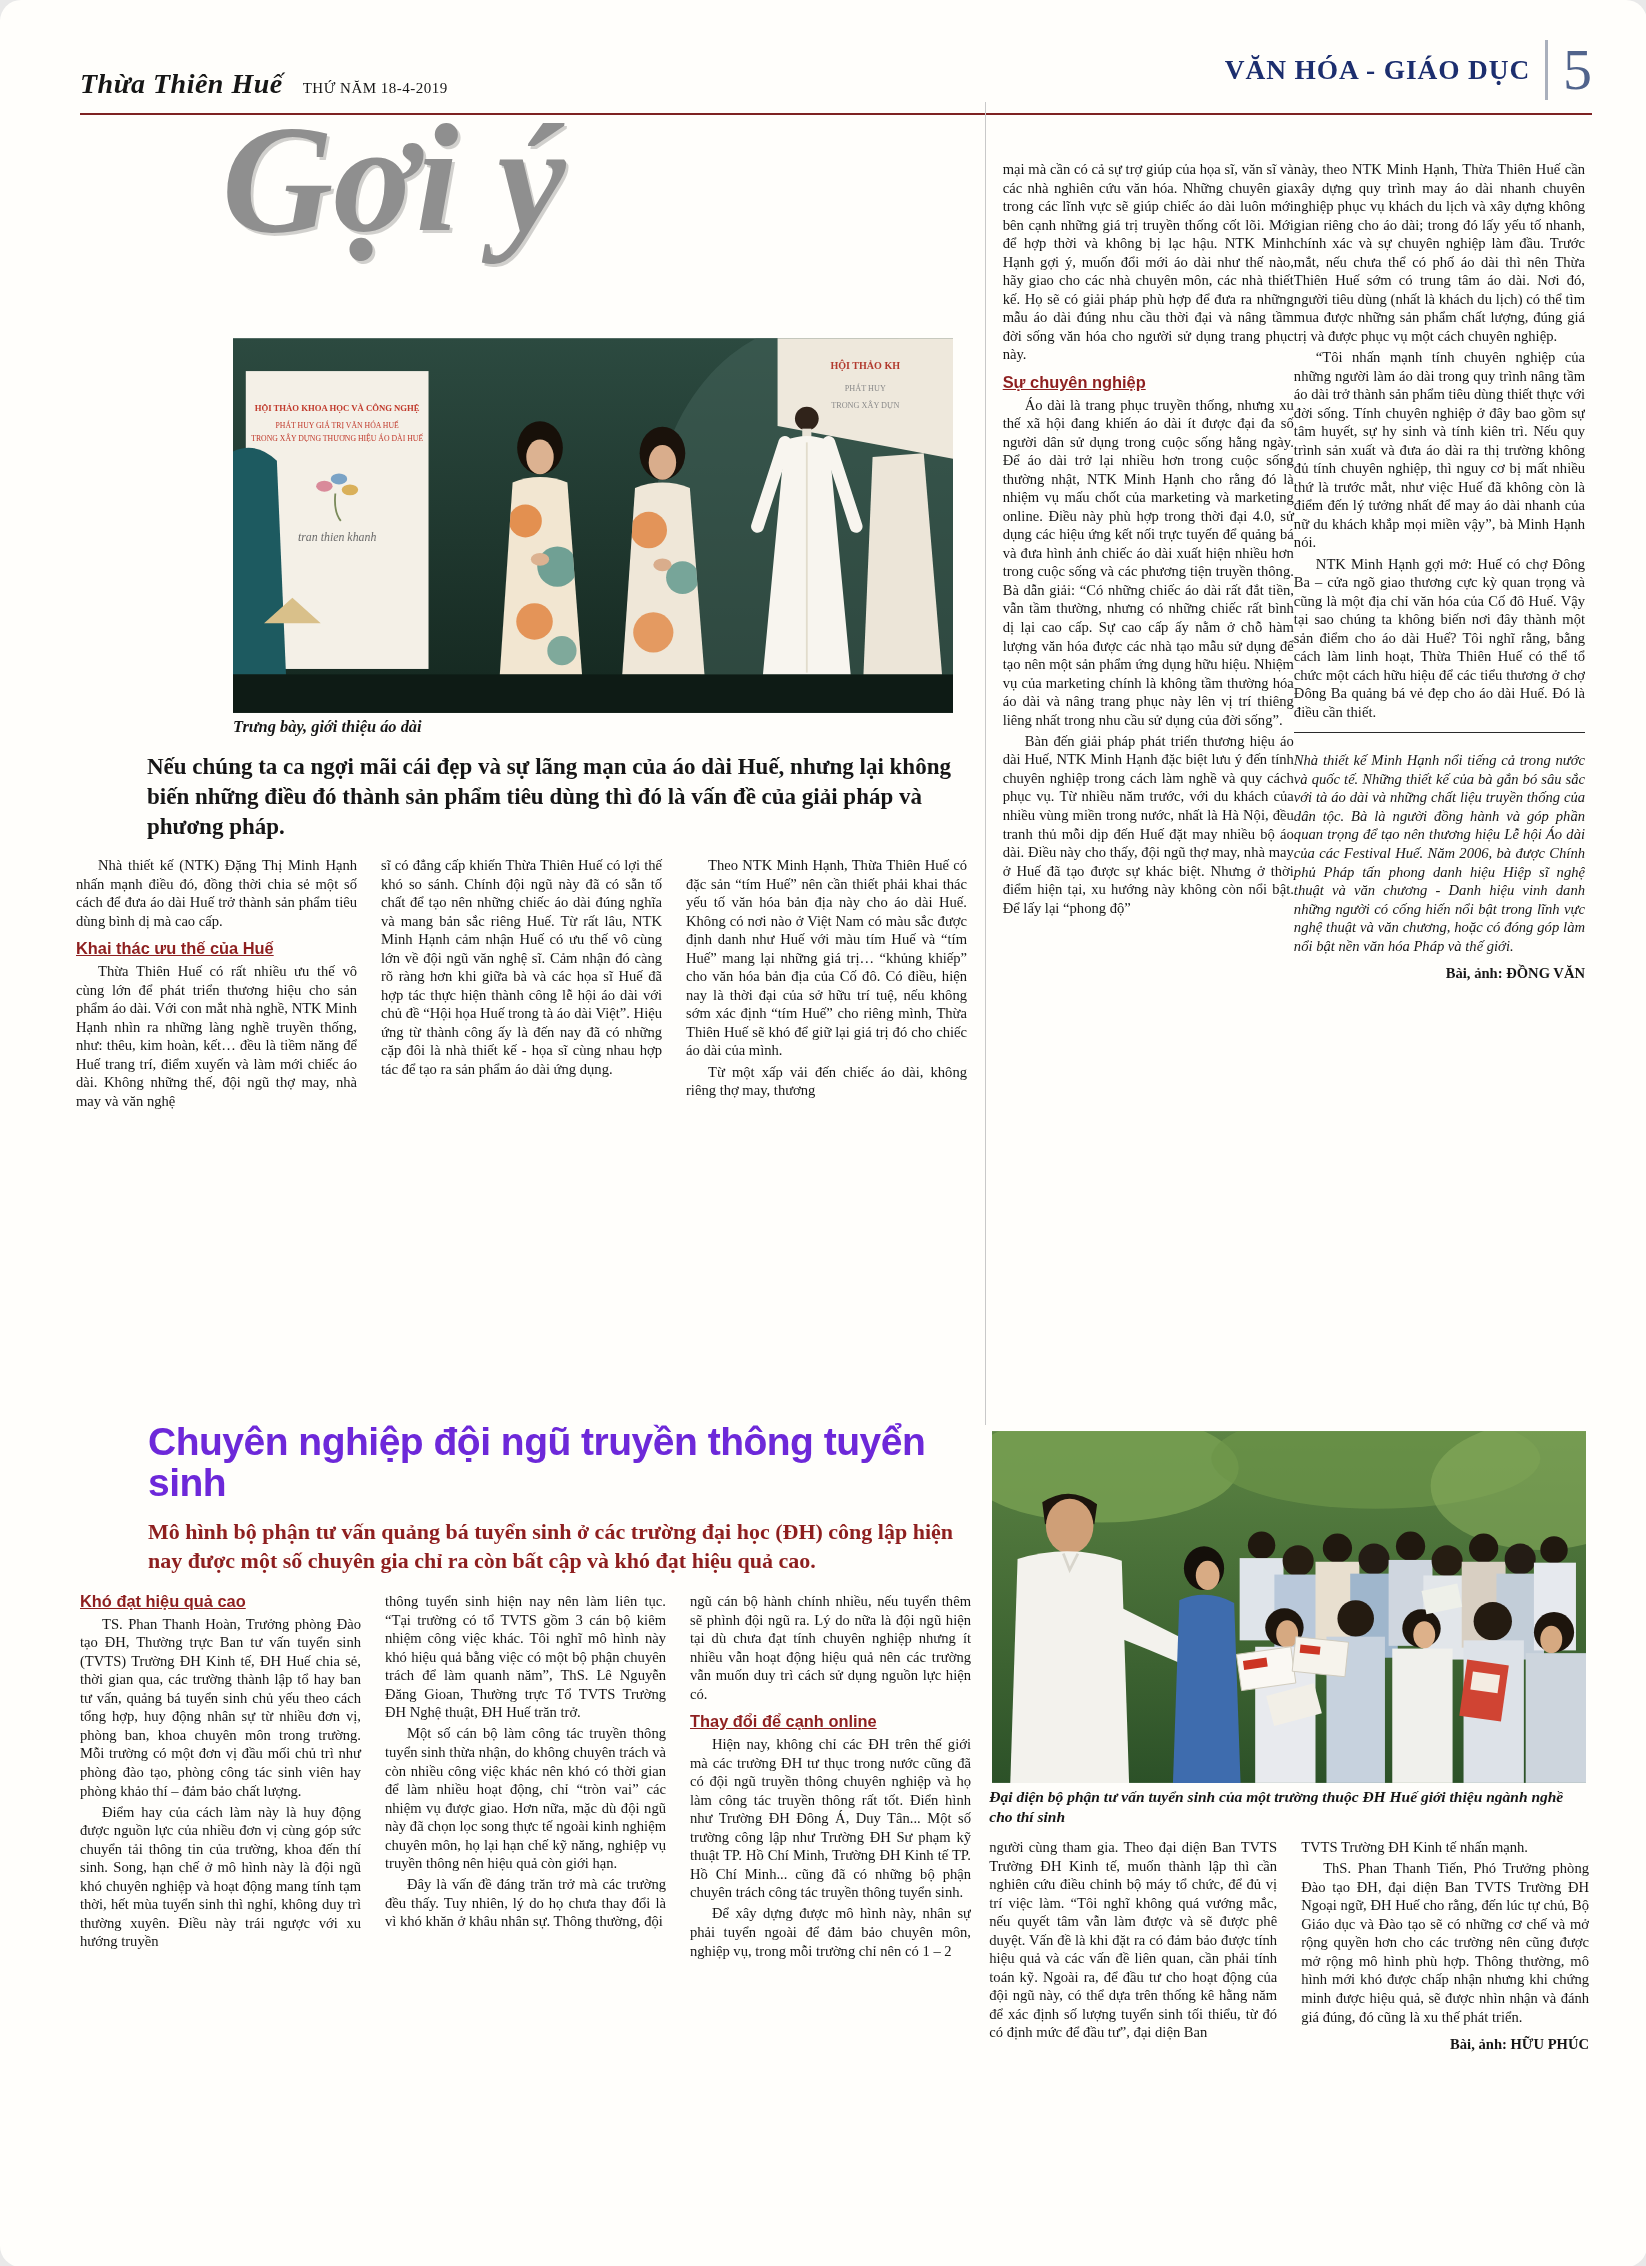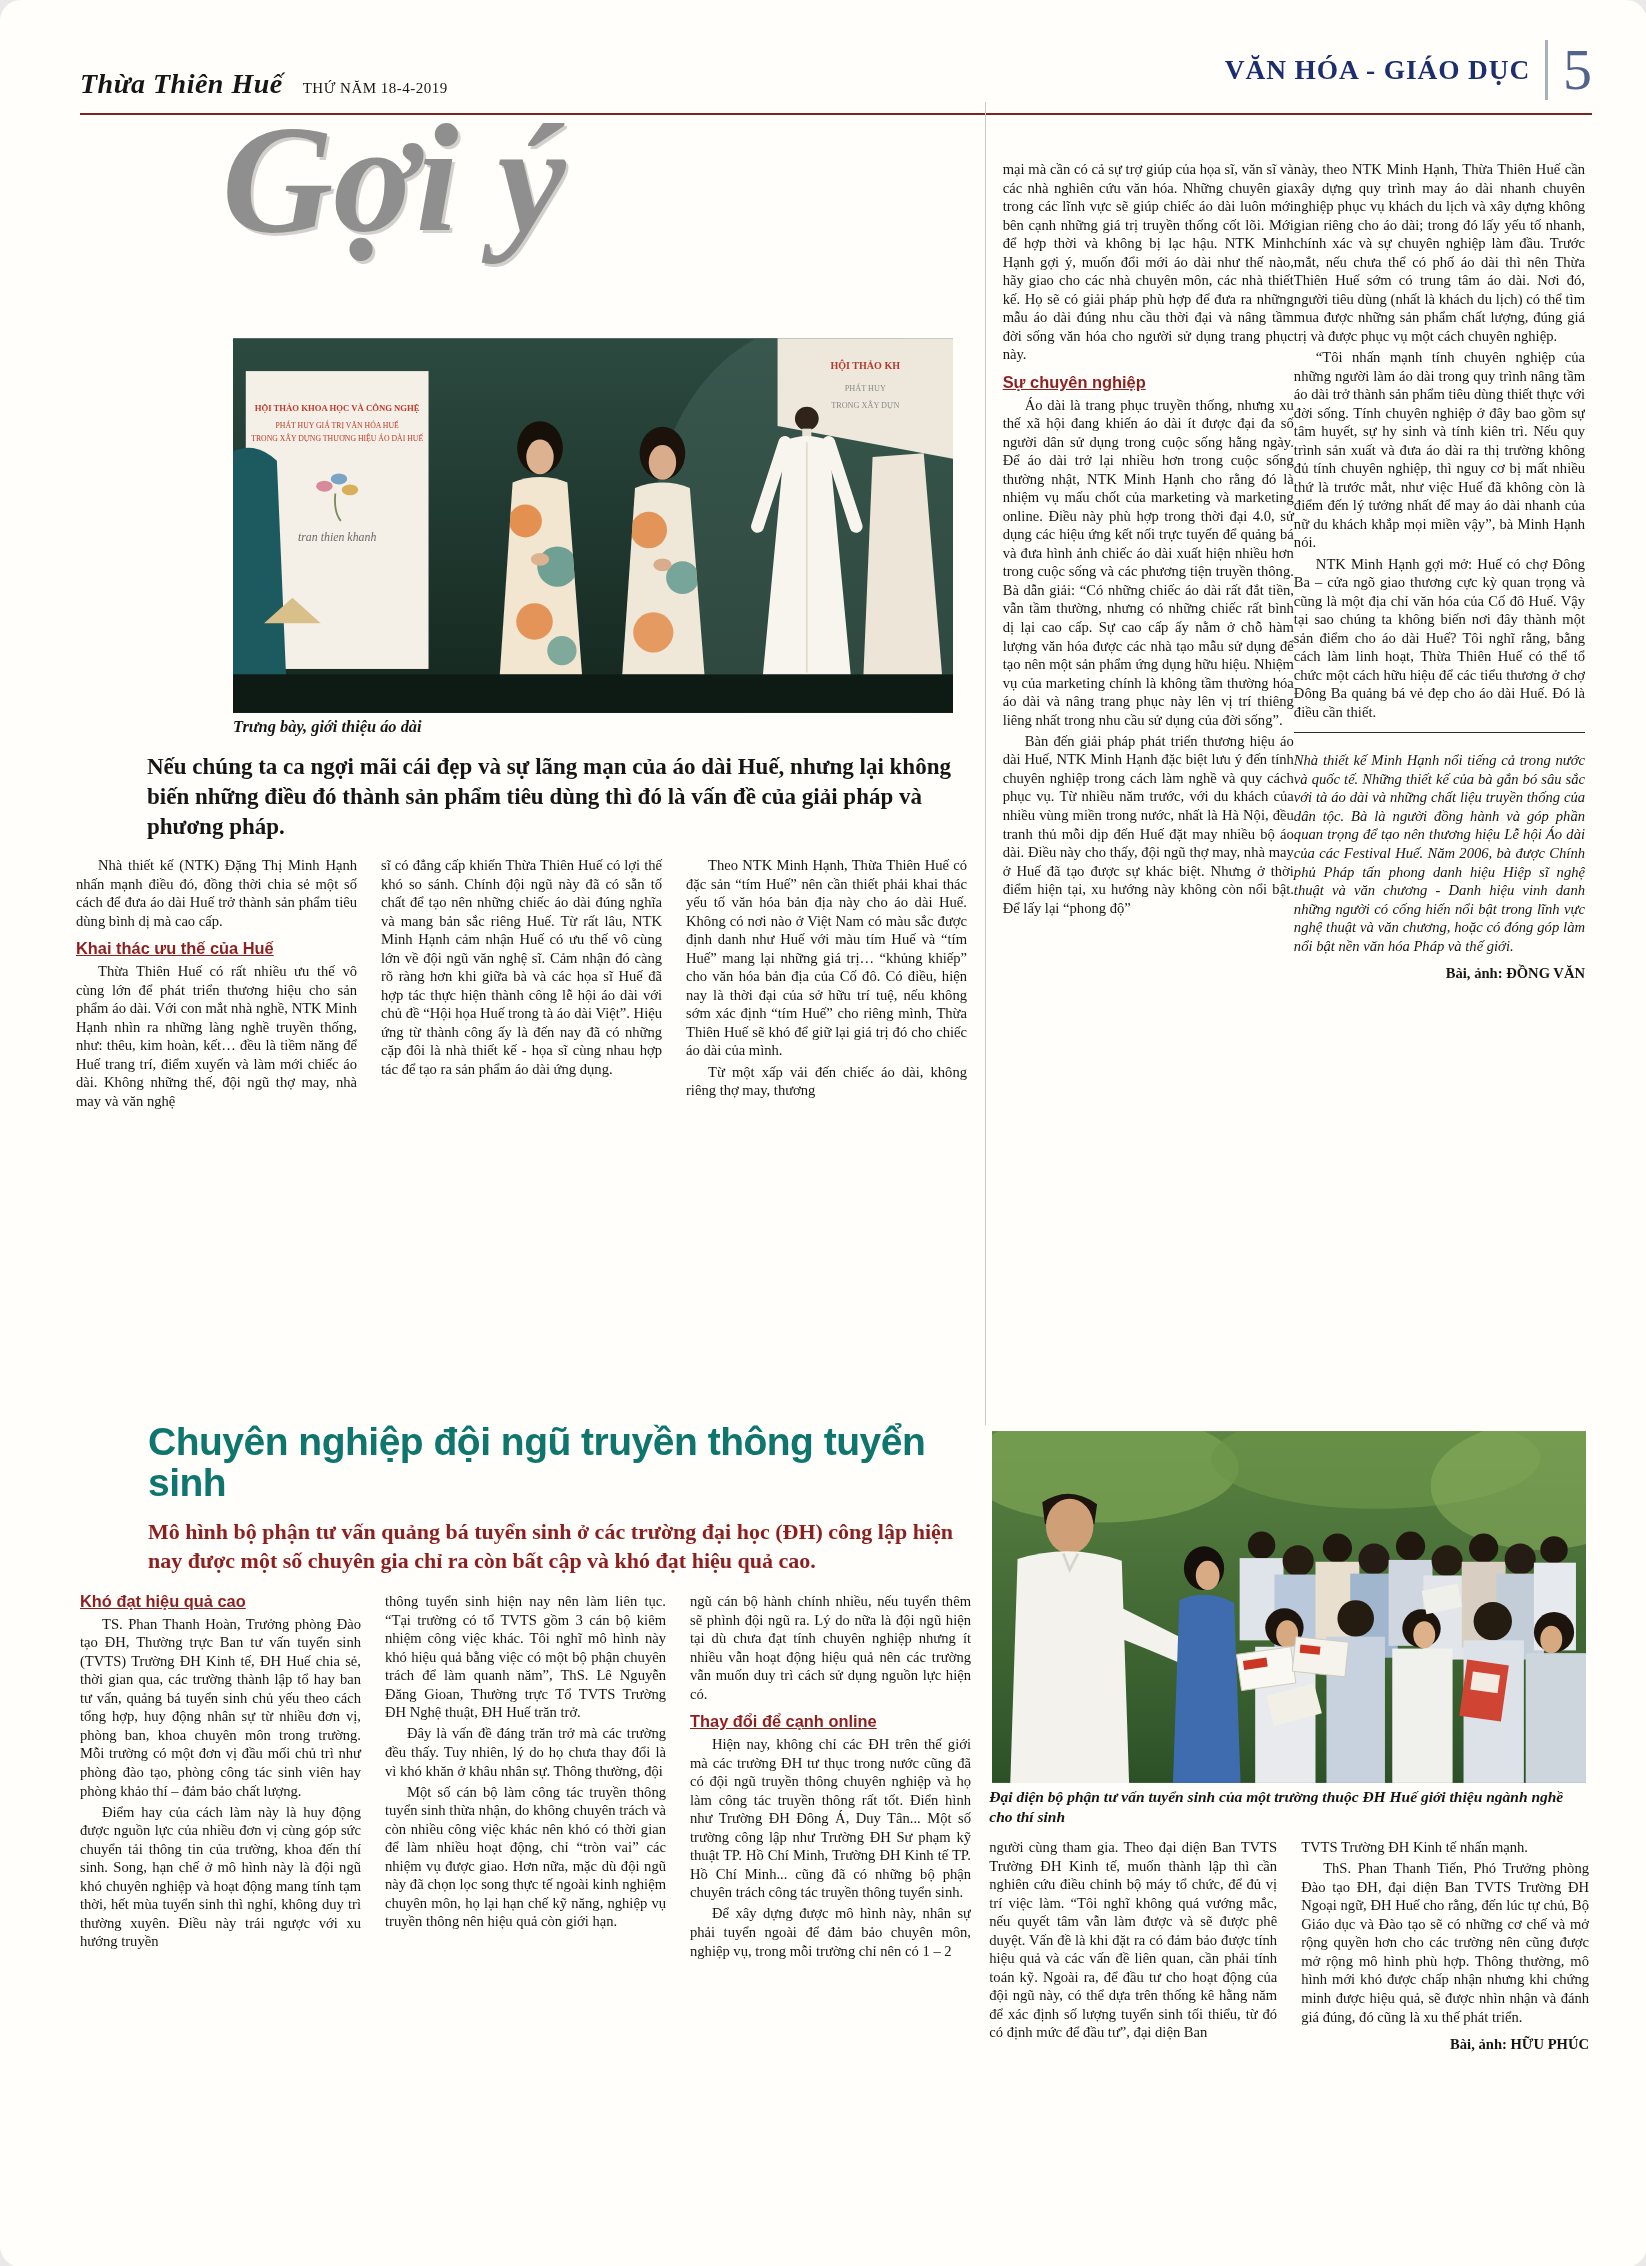--- a/index.html
+++ b/index.html
@@ -49,21 +49,21 @@
   figure { margin:0; padding:3px; }
   .photo-main { margin:84px 0 0 154px; width:720px; height:375px; }
   .caption { margin:7.3px 0 0 157px; font-size:16.4px; font-weight:bold; font-style:italic; }
   .lead { margin:14.6px 0 0 71px; width:827px; font-size:23px; font-weight:bold; line-height:1.3; }
   .cols-under { margin-top:14.6px; height:428px; overflow:hidden; }
 
   
   .bottom-article { position:absolute; top:1422px; left:80px; width:1509px; display:flex; }
   .bottom-left { flex:0 0 891px; width:891px; }
   .btitle { margin:0 0 0 68px; width:827px; font-family:"Liberation Sans","DejaVu Sans",sans-serif;
-            font-size:39px; line-height:1.05; font-weight:bold; color:#0f766e; letter-spacing:-0.5px; }
+            font-size:39px; line-height:1.05; font-weight:bold; color:#6d28d9; letter-spacing:-0.5px; }
   .blead { margin:14.6px 0 0 68px; width:818px; font-size:22px; font-weight:bold; color:#8e1f1f; line-height:1.3; }
   .cols-bottom-left { margin-top:16.4px; height:640px; overflow:hidden; }
   .bottom-right { flex:1; margin-left:18.3px; }
   .photo-bottom { margin-top:5.5px; width:594px; height:352px; }
   .caption2 { margin-top:7.3px; font-size:15.5px; font-weight:bold; font-style:italic; line-height:1.3; }
   .cols-bottom-right { margin-top:11px; height:411px; overflow:hidden; }
 </style>
 </head>
 <body>
 
@@ -215,22 +215,22 @@
       <p class="blead">Mô hình bộ phận tư vấn quảng bá tuyển sinh ở các trường đại học (ĐH) công lập hiện nay được một số chuyên gia chỉ ra còn bất cập và khó đạt hiệu quả cao.</p>
 
       <div class="cols cols-bottom-left">
         <div class="col">
           <h3 class="subhead">Khó đạt hiệu quả cao</h3>
           <p>TS. Phan Thanh Hoàn, Trưởng phòng Đào tạo ĐH, Thường trực Ban tư vấn tuyển sinh (TVTS) Trường ĐH Kinh tế, ĐH Huế chia sẻ, thời gian qua, các trường thành lập tổ hay ban tư vấn, quảng bá tuyển sinh chủ yếu theo cách tổng hợp, huy động nhân sự từ nhiều đơn vị, phòng ban, khoa chuyên môn trong trường. Mỗi trường có một đơn vị đầu mối chủ trì như phòng đào tạo, phòng công tác sinh viên hay phòng khảo thí – đảm bảo chất lượng.</p>
           <p>Điểm hay của cách làm này là huy động được nguồn lực của nhiều đơn vị cùng góp sức chuyển tải thông tin của trường, khoa đến thí sinh. Song, hạn chế ở mô hình này là đội ngũ khó chuyên nghiệp và hoạt động mang tính tạm thời, hết mùa tuyển sinh thì nghỉ, không duy trì thường xuyên. Điều này trái ngược với xu hướng truyền</p>
         </div>
         <div class="col">
           <p class="noindent">thông tuyển sinh hiện nay nên làm liên tục. “Tại trường có tổ TVTS gồm 3 cán bộ kiêm nhiệm công việc khác. Tôi nghĩ mô hình này khó hiệu quả bằng việc có một bộ phận chuyên trách để làm quanh năm”, ThS. Lê Nguyễn Đăng Gioan, Thường trực Tổ TVTS Trường ĐH Nghệ thuật, ĐH Huế trăn trở.</p>
+          <p>Một số cán bộ làm công tác truyền thông tuyển sinh thừa nhận, do không chuyên trách và còn nhiều công việc khác nên khó có thời gian để làm nhiều hoạt động, chỉ “tròn vai” các nhiệm vụ được giao. Hơn nữa, mặc dù đội ngũ này đã chọn lọc song thực tế ngoài kinh nghiệm chuyên môn, họ lại hạn chế kỹ năng, nghiệp vụ truyền thông nên hiệu quả còn giới hạn.</p>
           <p>Đây là vấn đề đáng trăn trở mà các trường đều thấy. Tuy nhiên, lý do họ chưa thay đổi là vì khó khăn ở khâu nhân sự. Thông thường, đội</p>
-          <p>Một số cán bộ làm công tác truyền thông tuyển sinh thừa nhận, do không chuyên trách và còn nhiều công việc khác nên khó có thời gian để làm nhiều hoạt động, chỉ “tròn vai” các nhiệm vụ được giao. Hơn nữa, mặc dù đội ngũ này đã chọn lọc song thực tế ngoài kinh nghiệm chuyên môn, họ lại hạn chế kỹ năng, nghiệp vụ truyền thông nên hiệu quả còn giới hạn.</p>
         </div>
         <div class="col">
           <p class="noindent">ngũ cán bộ hành chính nhiều, nếu tuyển thêm sẽ phình đội ngũ ra. Lý do nữa là đội ngũ hiện tại dù chưa đạt tính chuyên nghiệp nhưng ít nhiều vẫn hoạt động hiệu quả nên các trường vẫn muốn duy trì cách sử dụng nguồn lực hiện có.</p>
           <h3 class="subhead">Thay đổi để cạnh online</h3>
           <p>Hiện nay, không chỉ các ĐH trên thế giới mà các trường ĐH tư thục trong nước cũng đã có đội ngũ truyền thông chuyên nghiệp và họ làm công tác truyền thông rất tốt. Điển hình như Trường ĐH Đông Á, Duy Tân... Một số trường công lập như Trường ĐH Sư phạm kỹ thuật TP. Hồ Chí Minh, Trường ĐH Kinh tế TP. Hồ Chí Minh... cũng đã có những bộ phận chuyên trách công tác truyền thông tuyển sinh.</p>
           <p>Để xây dựng được mô hình này, nhân sự phải tuyển ngoài để đảm bảo chuyên môn, nghiệp vụ, trong mỗi trường chỉ nên có 1 – 2</p>
         </div>
       </div>
     </div>
 

